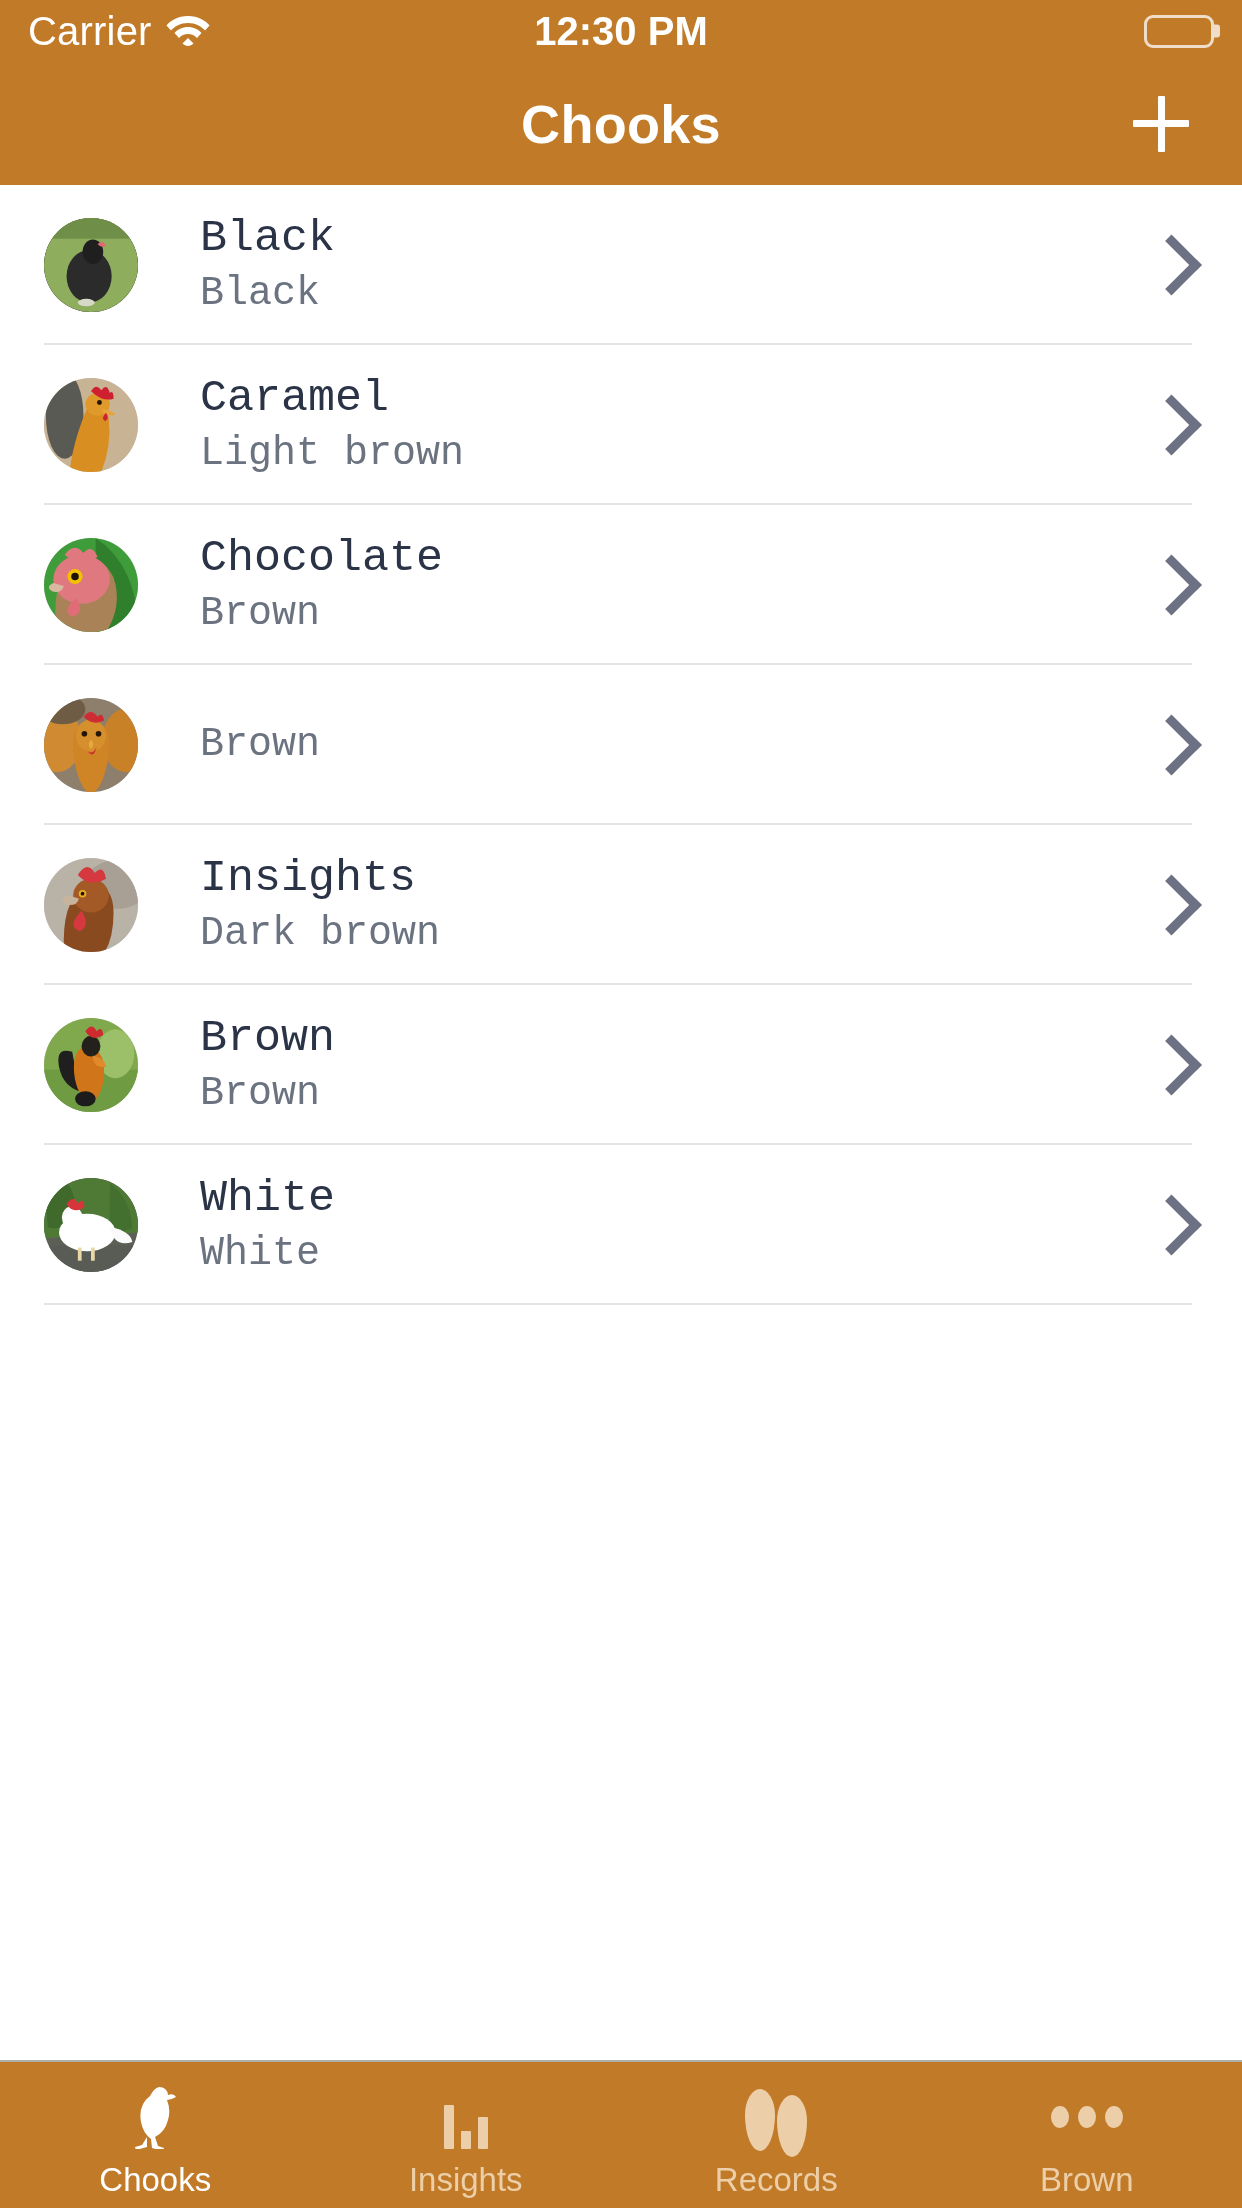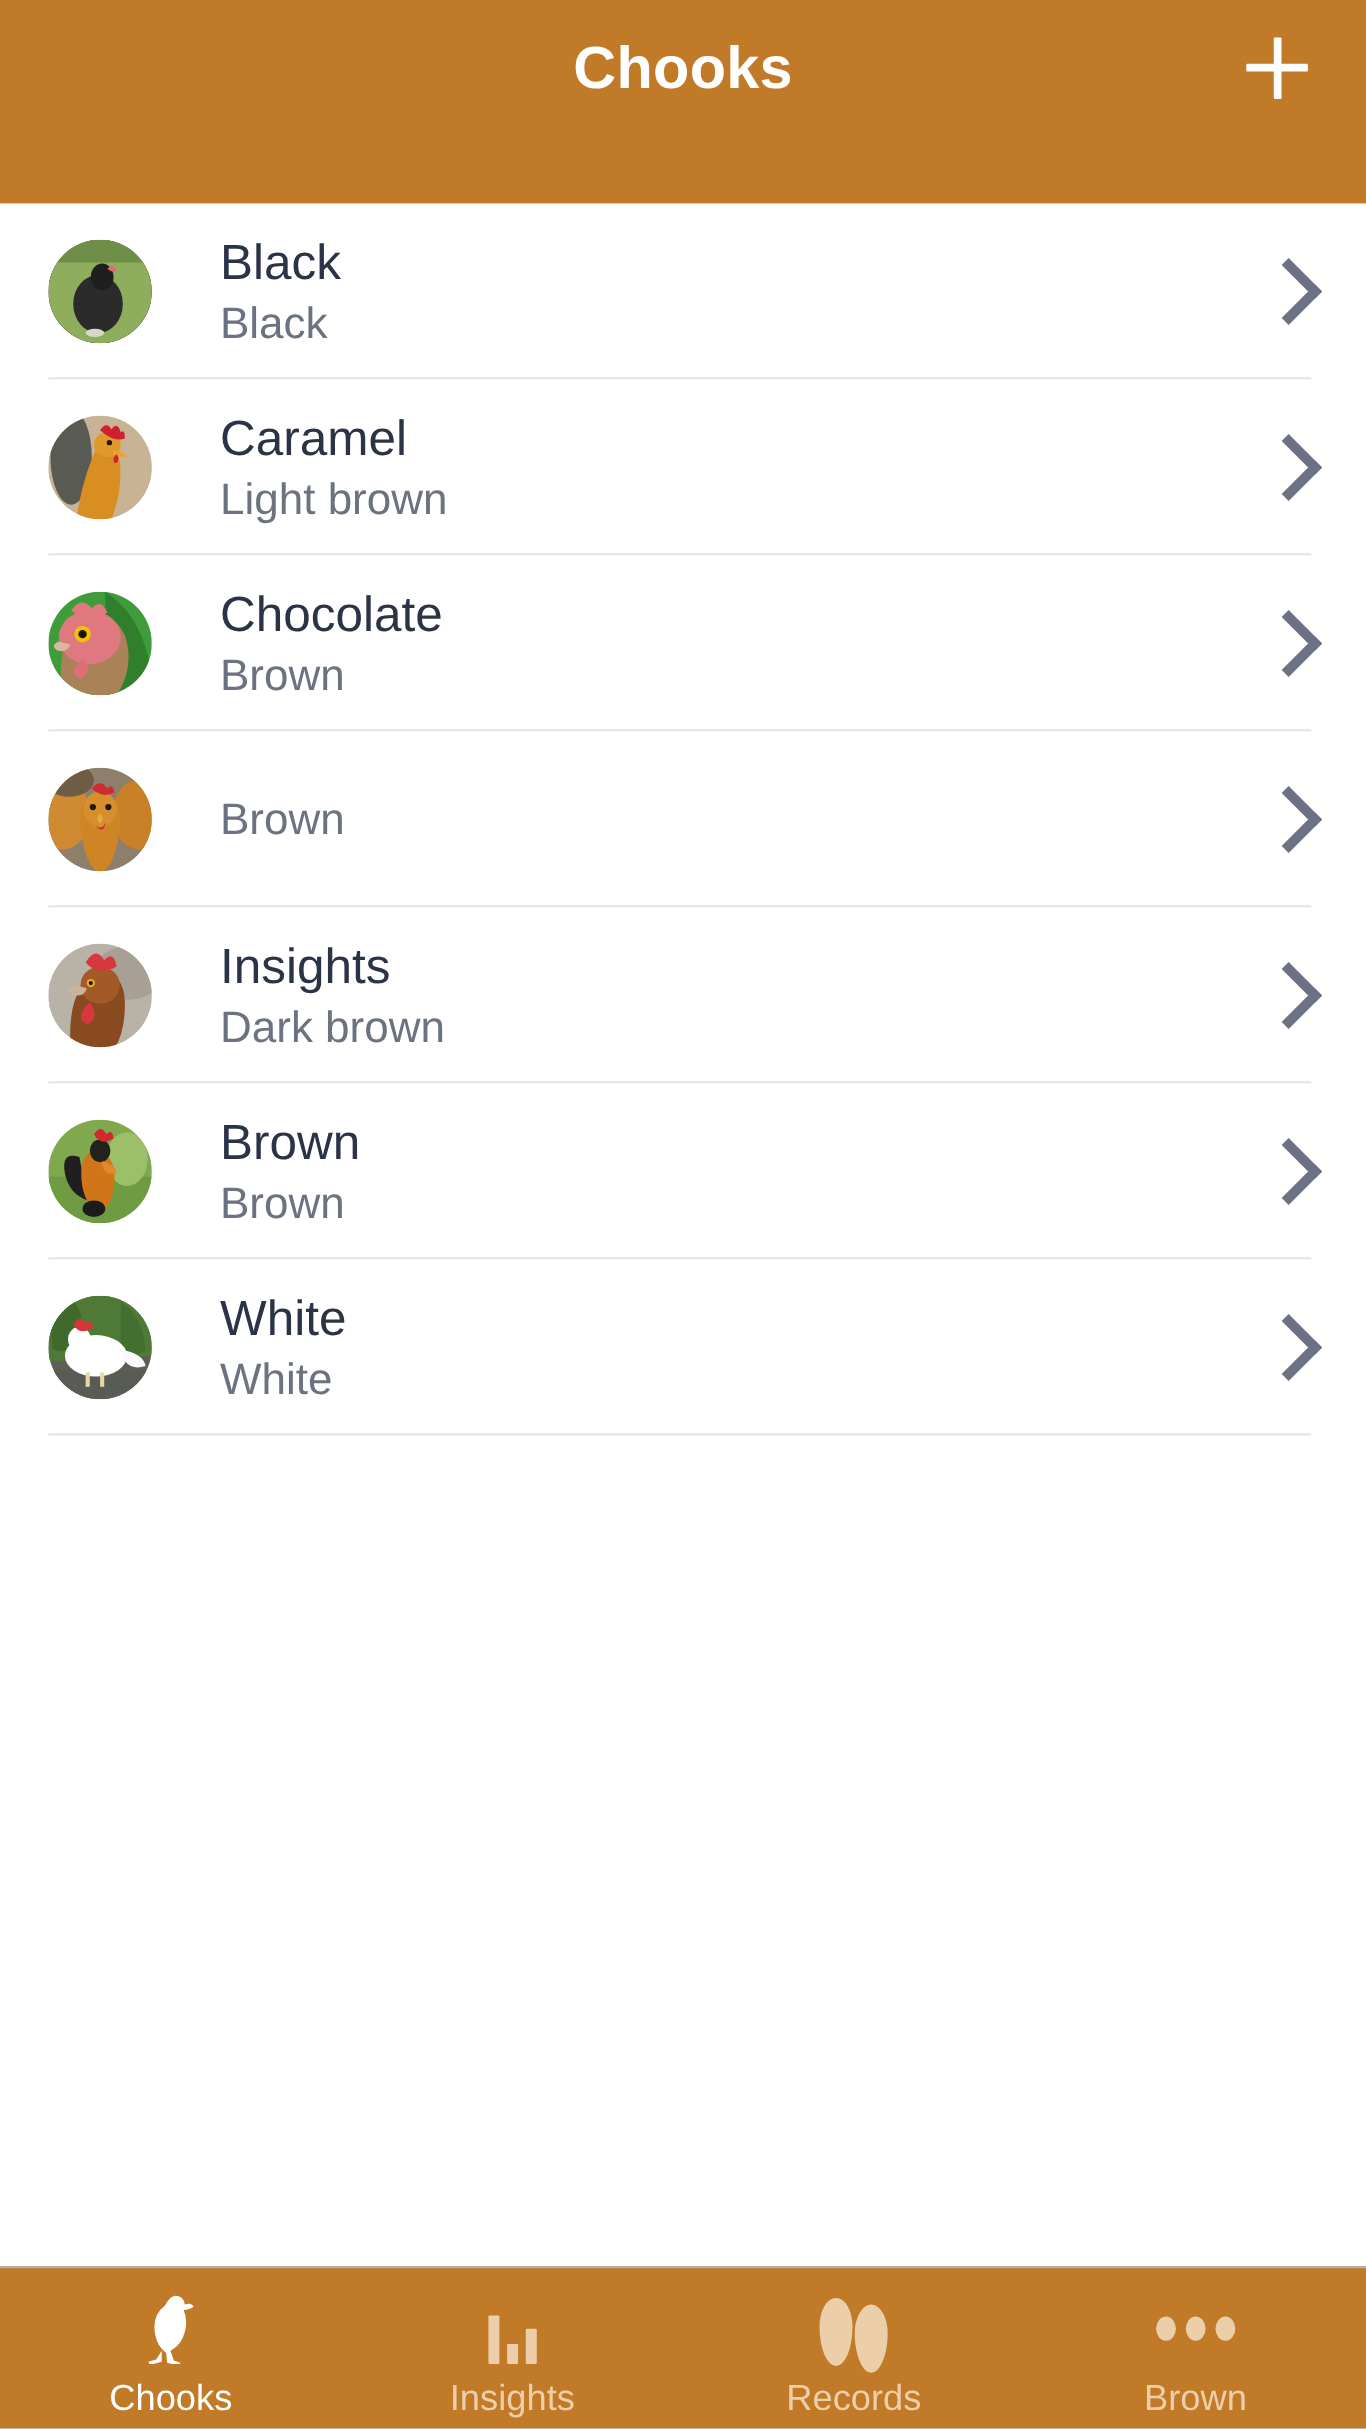--- a/index.html
+++ b/index.html
@@ -112,20 +112,21 @@
   }
   .avatar .ph { position:absolute; inset:0; }
 
   .row-text {
     margin-left:62px;
     display:flex; flex-direction:column;
     justify-content:center;
     gap:10px;
     flex:1 1 auto;
     min-width:0;
+    font-family:Liberation Mono, monospace;
   }
   .row-title {
     font-size:45px;
     color:#2b3447;
     line-height:1.05;
     white-space:nowrap;
   }
   .row-sub {
     font-size:40px;
     color:#6b7280;
@@ -198,20 +199,38 @@
   .eggs b.l { left:1px; top:4px; }
   .eggs b.r { right:1px; top:10px; }
 </style>
 </head>
 <body>
 
 <div id="screen">
 
   <div class="navbar">
 
+    <div class="statusbar">
+      <div class="sb-left">
+        <span class="sb-carrier">Carrier</span>
+        <span class="wifi-icon">
+          <svg width="44" height="34" viewBox="0 0 44 34">
+            <path d="M22 4 C12 4 4 9 0.5 13.5 L5 18.5 C8.5 14.5 14.5 11 22 11 C29.5 11 35.5 14.5 39 18.5 L43.5 13.5 C40 9 32 4 22 4 Z" fill="#ffffff"></path>
+            <path d="M22 15 C16.5 15 11.5 17.5 8.5 21 L13 26 C15.3 23.4 18.4 22 22 22 C25.6 22 28.7 23.4 31 26 L35.5 21 C32.5 17.5 27.5 15 22 15 Z" fill="#ffffff"></path>
+            <path d="M22 26 L16.5 31.5 C18 33 20 34 22 34 C24 34 26 33 27.5 31.5 Z" fill="#ffffff"></path>
+          </svg>
+        </span>
+      </div>
+      <div class="sb-time">12:30 PM</div>
+      <div class="sb-right">
+        <span class="battery">
+          <span class="battery-fill"></span>
+        </span>
+      </div>
+    </div>
 
     <div class="navbar-content">
       <div class="nav-title">Chooks</div>
       <div class="add-button">
         <span class="bar-h"></span>
         <span class="bar-v"></span>
       </div>
     </div>
 
   </div>

